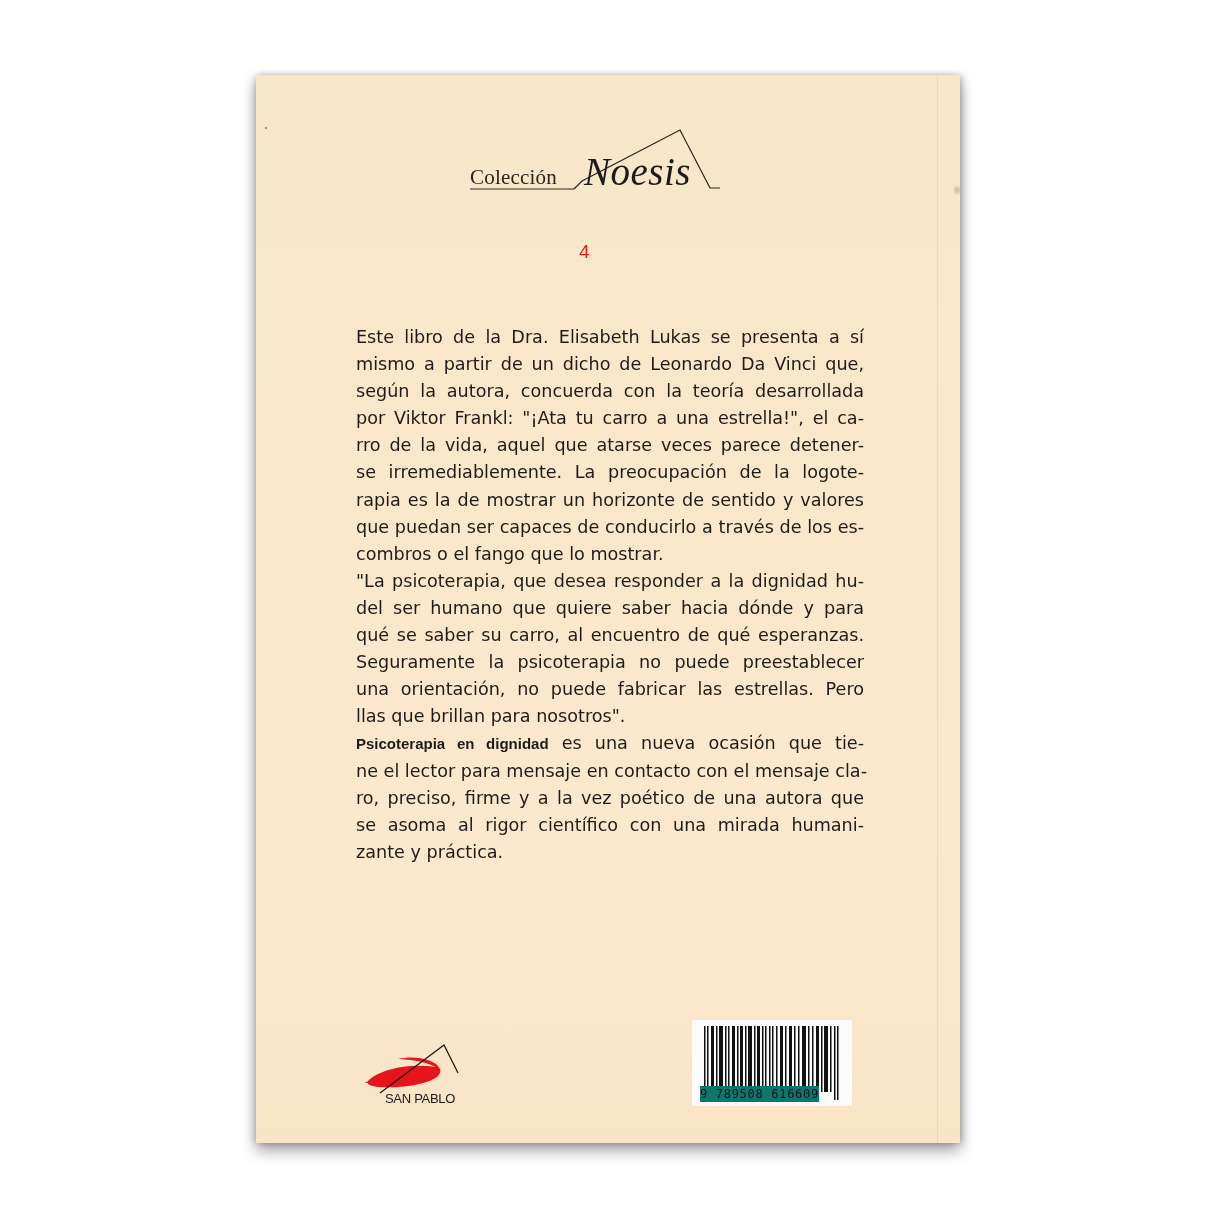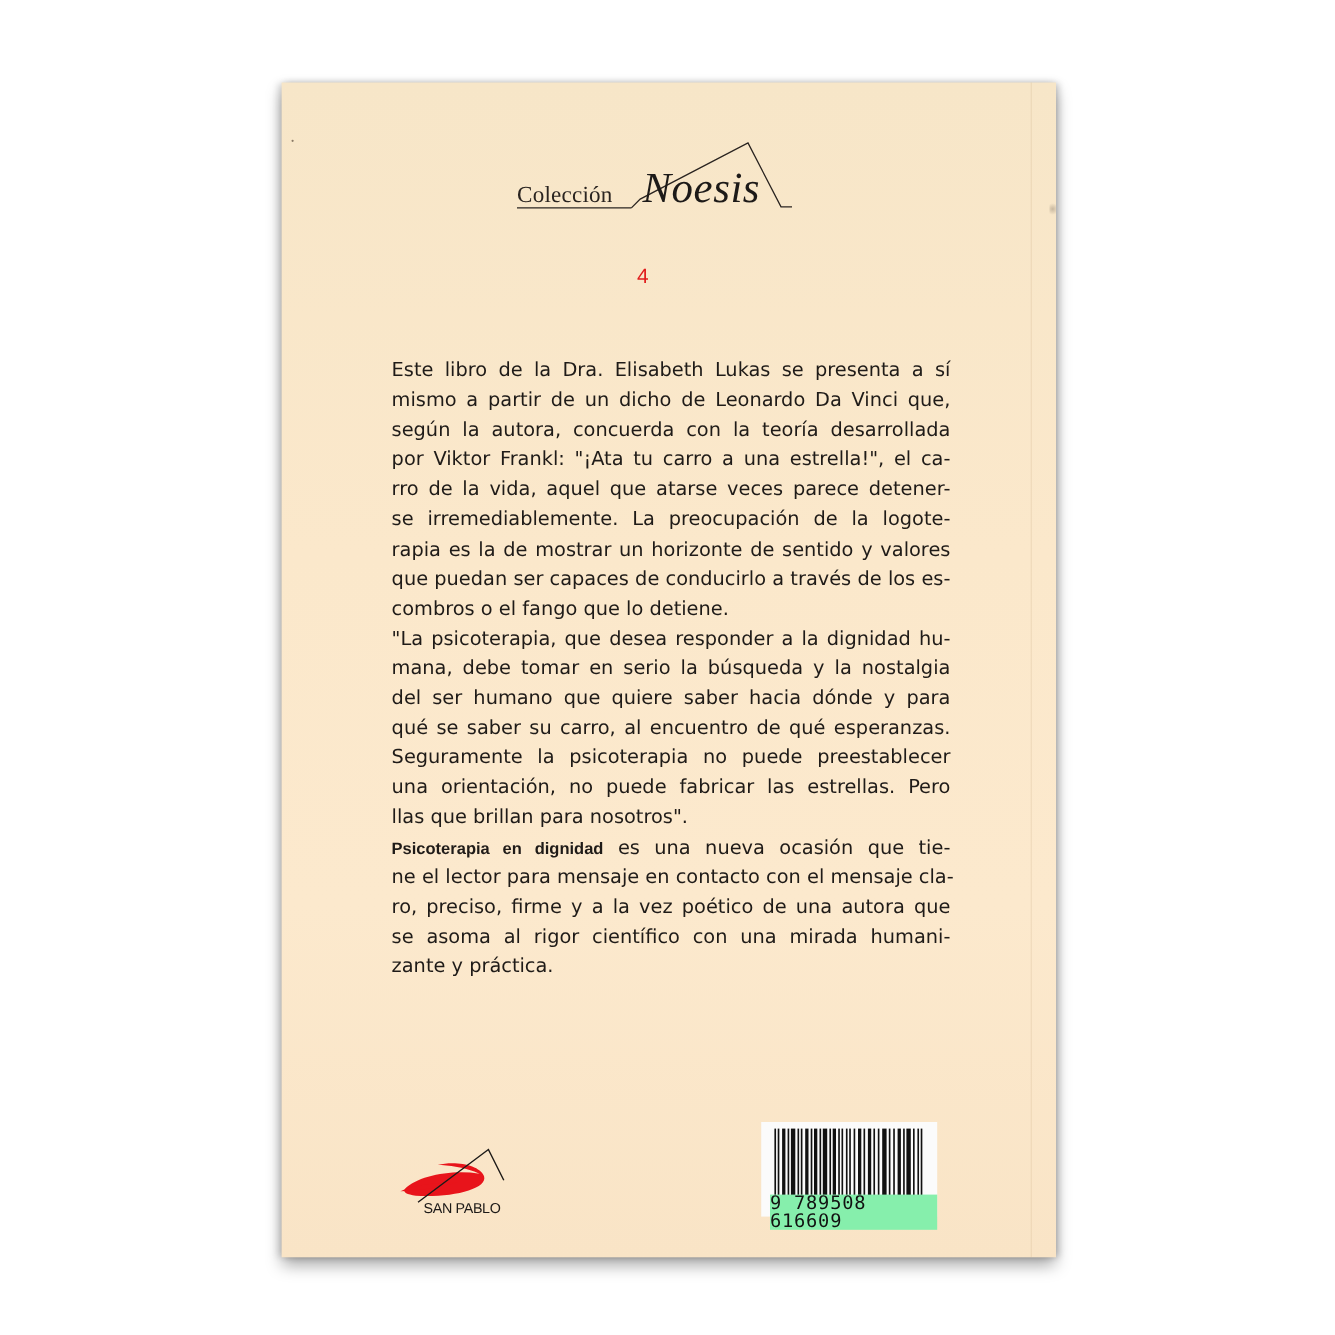--- a/index.html
+++ b/index.html
@@ -139,24 +139,24 @@
     width: 160px;
     height: 86px;
     background: #fbfbfb;
   }
   .barcode svg { position: absolute; left: 0; top: 0; }
   .barcode-number {
     position: absolute;
     left: 8px;
     top: 66px;
     font-family: "DejaVu Sans Mono", monospace;
-    font-size: 17px;
+    font-size: 12px;
     letter-spacing: 0.7px;
     color: #111;
-    background: #86efac;
+    background: #0f766e;
     line-height: 16px;
   }
 </style>
 </head>
 <body>
 
 <div class="book">
   <span class="speck" style="left:9px;top:52px;"></span>
   <span class="damage"></span>
 
@@ -175,23 +175,22 @@
 
   <div class="blurb">
     <span class="line">Este libro de la Dra. Elisabeth Lukas se presenta a sí</span>
     <span class="line">mismo a partir de un dicho de Leonardo Da Vinci que,</span>
     <span class="line">según la autora, concuerda con la teoría desarrollada</span>
     <span class="line">por Viktor Frankl: "¡Ata tu carro a una estrella!", el ca-</span>
     <span class="line">rro de la vida, aquel que atarse veces parece detener-</span>
     <span class="line">se irremediablemente. La preocupación de la logote-</span>
     <span class="line">rapia es la de mostrar un horizonte de sentido y valores</span>
     <span class="line">que puedan ser capaces de conducirlo a través de los es-</span>
-    <span class="line last">combros o el fango que lo detiene.</span>
+    <span class="line last">combros o el fango que lo mostrar.</span>
     <span class="line">"La psicoterapia, que desea responder a la dignidad hu-</span>
-    <span class="line">mana, debe tomar en serio la búsqueda y la nostalgia</span>
     <span class="line">del ser humano que quiere saber hacia dónde y para</span>
     <span class="line">qué se saber su carro, al encuentro de qué esperanzas.</span>
     <span class="line">Seguramente la psicoterapia no puede preestablecer</span>
     <span class="line">una orientación, no puede fabricar las estrellas. Pero</span>
     <span class="line last">llas que brillan para nosotros".</span>
     <span class="line"><span class="bold">Psicoterapia en dignidad</span><span> es una nueva ocasión que tie-</span></span>
     <span class="line">ne el lector para mensaje en contacto con el mensaje cla-</span>
     <span class="line">ro, preciso, firme y a la vez poético de una autora que</span>
     <span class="line">se asoma al rigor científico con una mirada humani-</span>
     <span class="line last">zante y práctica.</span>

